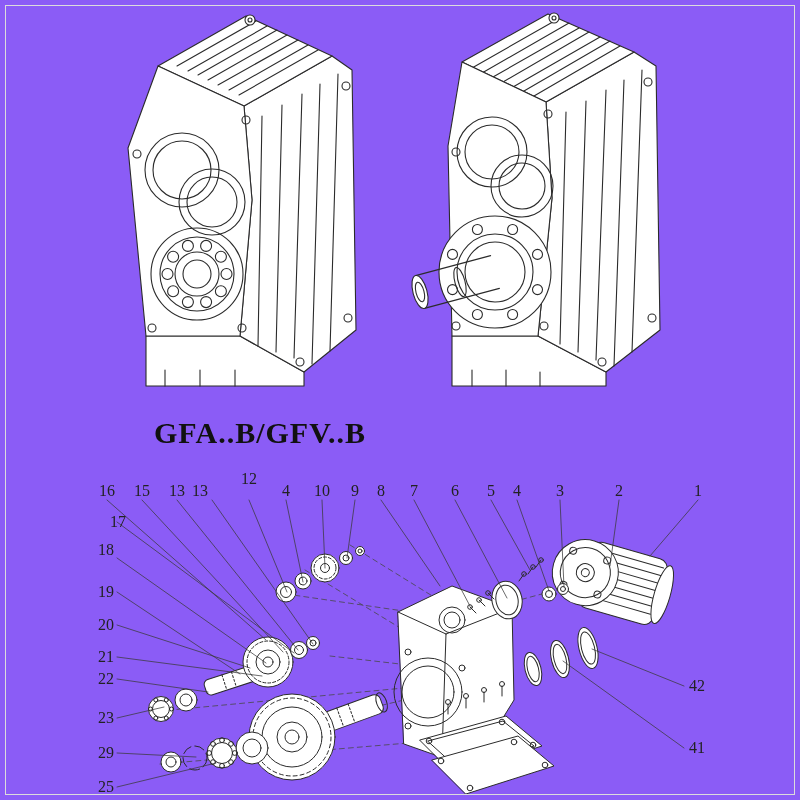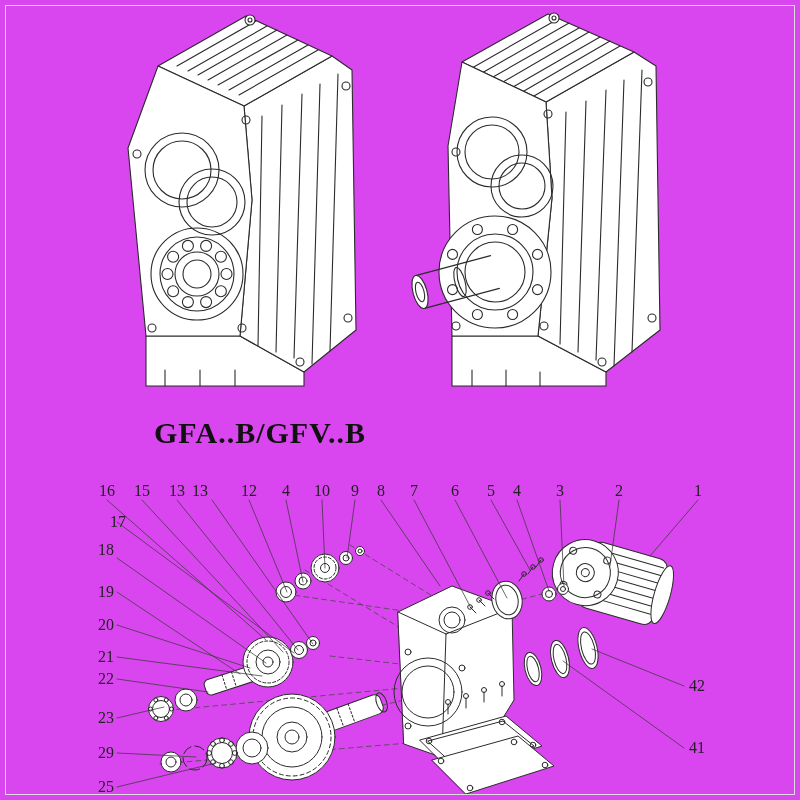--- a/index.html
+++ b/index.html
@@ -1,16 +1,16 @@
 <!DOCTYPE html>
 <html><head>
 <meta charset="utf-8">
 <style>
   html,body{margin:0;padding:0;background:#fff;}
-  .page{position:relative;width:800px;height:800px;background:#d946ef;overflow:hidden;
+  .page{position:relative;width:800px;height:800px;background:#8b5cf6;overflow:hidden;
         font-family:"Liberation Serif",serif;color:#1c1c1c;}
   .frame{position:absolute;inset:5px;border:1px solid #dcdcdc;pointer-events:none;}
   .art{position:absolute;left:0;top:0;width:800px;height:800px;}
   .caption{position:absolute;font-weight:bold;font-size:30px;letter-spacing:1px;
            text-align:center;color:#111;}
   .caption.left{left:120px;top:416px;width:280px;}
   .caption.right{left:450px;top:416px;width:185px;}
   .pn{position:absolute;font-size:16px;color:#222;transform:translateX(-50%);line-height:18px;}
 </style>
 </head>
@@ -342,21 +342,21 @@
     </g>
   </svg>
 
   <div class="caption left">GFA..B/GFV..B</div>
 
   <div>
     <span class="pn" style="left:107px;top:482px">16</span>
     <span class="pn" style="left:142px;top:482px">15</span>
     <span class="pn" style="left:177px;top:482px">13</span>
     <span class="pn" style="left:200px;top:482px">13</span>
-    <span class="pn" style="left:249px;top:482px">12</span>
+    <span class="pn" style="left:249px;top:470px">12</span>
     <span class="pn" style="left:286px;top:482px">4</span>
     <span class="pn" style="left:322px;top:482px">10</span>
     <span class="pn" style="left:355px;top:482px">9</span>
     <span class="pn" style="left:381px;top:482px">8</span>
     <span class="pn" style="left:414px;top:482px">7</span>
     <span class="pn" style="left:455px;top:482px">6</span>
     <span class="pn" style="left:491px;top:482px">5</span>
     <span class="pn" style="left:517px;top:482px">4</span>
     <span class="pn" style="left:560px;top:482px">3</span>
     <span class="pn" style="left:619px;top:482px">2</span>

